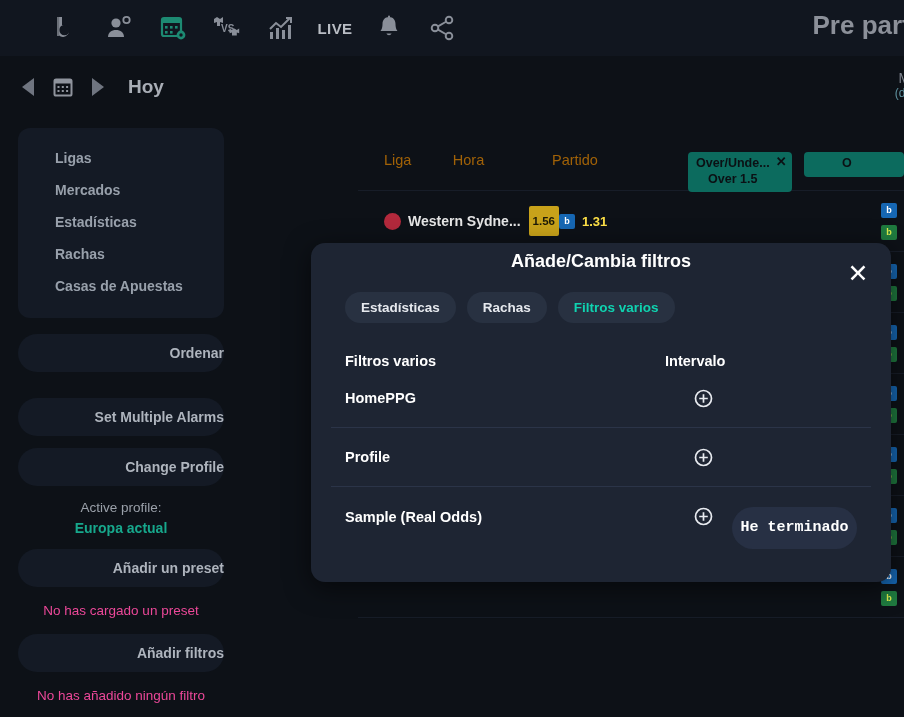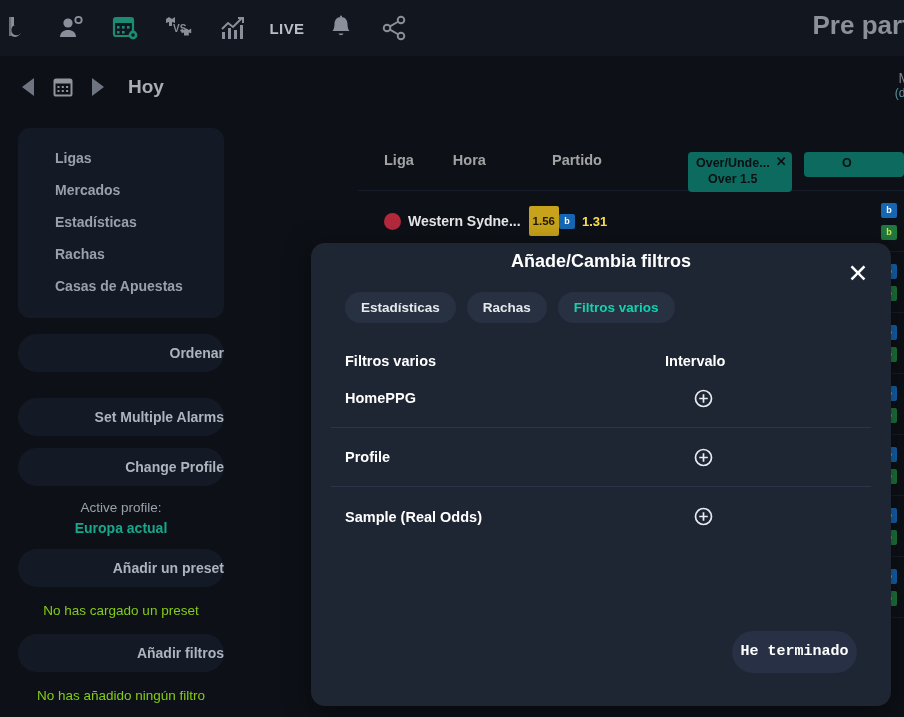--- a/index.html
+++ b/index.html
@@ -10,21 +10,21 @@
     overflow: hidden;
   }
   #app { position: relative; width: 904px; height: 717px; }
 
   
   .topbar {
     position: absolute; left: 0; top: 0; width: 904px; height: 56px;
     background: #11161f;
     display: flex; align-items: center;
   }
-  .topbar-icons { display: flex; gap: 20px; }
+  .topbar-icons { display: flex; gap: 20px; padding-left: 48px; }
   .tb-icon {
     width: 34px; height: 34px;
     display: flex; align-items: center; justify-content: center;
     color: #8a8f99;
   }
   .tb-icon svg { display: block; }
   .tb-live {
     color: #b9bdc4; font-size: 15px; font-weight: bold; letter-spacing: .4px;
   }
   .topbar-title {
@@ -68,26 +68,26 @@
   }
   .side-btn {
     display: block; width: 206px; background: #141a25; border: none;
     border-radius: 20px; color: #aeb4bd; font-size: 14px; font-weight: bold;
     font-family: "Liberation Sans", sans-serif;
     padding: 11px 0; margin-bottom: 12px; text-align: right; cursor: pointer;
   }
   .side-note { text-align: center; font-size: 13.5px; color: #9aa0a9; line-height: 1.5; }
   .side-note .accent { color: #17a88c; font-weight: bold; font-size: 14px; }
   .side-gap { height: 14px; }
-  .side-empty { text-align: center; font-size: 13.5px; color: #84cc16; margin: 16px 0; }
+  .side-empty { text-align: center; font-size: 13.5px; color: #ec4899; margin: 16px 0; }
 
   
   .table-area { position: absolute; left: 358px; top: 128px; right: 0; bottom: 0; }
   .thead { display: flex; align-items: flex-start; height: 62px; padding-top: 24px; }
-  .th { font-size: 14.5px; font-weight: bold; color: #a3a3a3; }
+  .th { font-size: 14.5px; font-weight: normal; color: #a16207; }
   .th-liga { width: 112px; padding-left: 26px; }
   .th-hora { width: 124px; }
   .th-partido { width: 170px; }
   .chip {
     position: relative; background: #0c6b5e; border-radius: 4px;
     color: #0b1014; font-size: 12.5px; font-weight: bold;
     text-align: center; line-height: 1.25; padding: 4px 22px 5px 8px;
     width: 118px;
   }
   .chip-x {
@@ -123,21 +123,21 @@
   }
   .rs-cell {
     height: 61px; display: flex; flex-direction: column;
     align-items: center; justify-content: center; gap: 7px;
     border-top: 1px solid #171d28;
   }
 
   
   .overlay { position: absolute; inset: 0; }
   .modal {
-    position: absolute; left: 311px; top: 243px; width: 580px; height: 463px;
+    position: absolute; left: 311px; top: 243px; width: 580px; height: 339px;
     background: #1e2533; border-radius: 14px;
     box-shadow: 0 6px 26px rgba(0,0,0,.55);
   }
   .modal-title {
     text-align: center; color: #ffffff; font-size: 18px; font-weight: bold;
     padding-top: 8px;
   }
   .modal-close {
     position: absolute; right: 20px; top: 18px; width: 26px; height: 26px;
     color: #ffffff; font-size: 25px; line-height: 24px; font-weight: 300;

